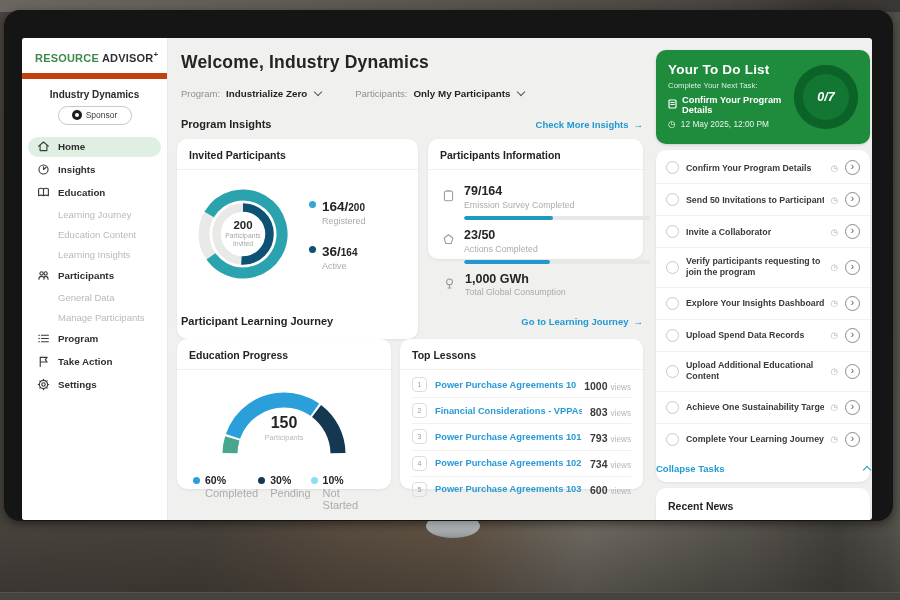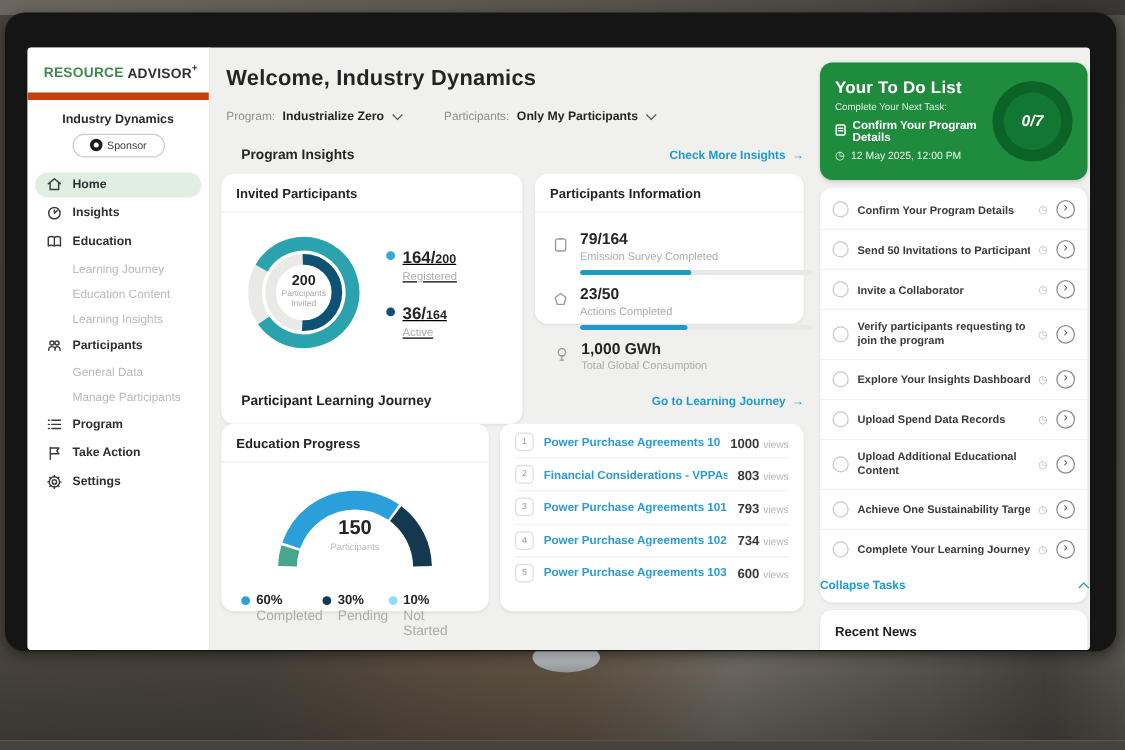--- a/index.html
+++ b/index.html
@@ -44,32 +44,32 @@
   
   .main{position:absolute;left:146px;top:0;width:486px;height:100%;}
   .welcome{position:absolute;left:13px;top:14px;font-size:17.5px;font-weight:bold;color:#242424;letter-spacing:.2px;}
   .filters{position:absolute;left:13px;top:50px;display:flex;gap:34px;align-items:center;}
   .fgroup{display:flex;align-items:center;gap:6px;}
   .flabel{font-size:9.5px;color:#8f8f8d;}
   .fvalue{font-size:9.8px;font-weight:bold;color:#242424;}
   .chev{display:inline-block;width:5px;height:5px;border-right:1.4px solid #555;border-bottom:1.4px solid #555;transform:rotate(45deg);margin-left:2px;margin-top:-3px;}
   .chev.up{transform:rotate(225deg);margin-top:3px;border-color:#1e9ad2;}
   .secrow{position:absolute;left:13px;width:462px;display:flex;justify-content:space-between;align-items:center;}
-  .sec-h{font-size:11px;font-weight:bold;color:#242424;margin-left:12px;}
+  .sec-h{font-size:11px;font-weight:bold;color:#242424;}
   .sec-link{font-size:9.5px;font-weight:bold;color:#1e9ad2;cursor:pointer;display:flex;gap:5px;align-items:center;}
   .card{position:absolute;background:#fff;border-radius:10px;box-shadow:0 1px 3px rgba(0,0,0,.07);}
   .card-h{padding:10px 12px 8px;font-size:10.5px;font-weight:bold;color:#242424;border-bottom:1px solid #efefed;}
   
   .inv-body{display:flex;align-items:center;padding:8px 10px;}
   .donut-wrap{position:relative;width:112px;height:112px;}
   .donut-center{position:absolute;left:50%;top:50%;transform:translate(-50%,-50%);text-align:center;width:54px;}
   .donut-center .v{font-size:11.5px;font-weight:bold;color:#242424;}
   .donut-center .l{font-size:6.8px;color:#a7a7a5;line-height:1.25;margin-top:1px;}
   .legend-col{display:flex;flex-direction:column;gap:16px;margin-left:10px;}
-  .leg-item{display:flex;gap:6px;align-items:flex-start;text-decoration:underline;}
+  .leg-item{display:flex;gap:6px;align-items:flex-start;}
   .dot{width:7px;height:7px;border-radius:50%;margin-top:4px;flex:0 0 7px;}
   .leg-big{font-size:13.5px;font-weight:bold;color:#242424;}
   .leg-small{font-size:10px;font-weight:bold;color:#242424;}
   .leg-lab{font-size:9px;color:#ababa9;margin-top:1px;}
   
   .pi-body{padding:8px 14px 6px;display:flex;flex-direction:column;}
   .stat{display:flex;gap:9px;margin-top:7px;}
   .stat .sic{width:14px;display:flex;justify-content:center;padding-top:4px;}
   .stat .sic svg{stroke:#9a9a98;fill:none;stroke-width:1.3;stroke-linecap:round;stroke-linejoin:round;}
   .stat .sv{font-size:12.5px;font-weight:bold;color:#242424;line-height:1.1;}
@@ -367,20 +367,21 @@
             <div class="top">
                   <span class="g-dot" style="background: rgb(142, 220, 247);"></span>
                   <span class="gv">10%</span>
                 </div>
             <div class="gl">Not Started</div>
           </div>
         </div>
       </div>
 
       <div class="card" style="left:232px;top:301px;width:243px;height:150px;">
+        <div class="card-h">Top Lessons</div>
         <div class="lessons">
           <div class="lrow">
             <span class="rank">1</span>
             <span class="ltitle">Power Purchase Agreements 101</span>
             <span><span class="lviews">1000</span><span class="lvl">views</span></span>
           </div>
           <div class="lrow">
             <span class="rank">2</span>
             <span class="ltitle">Financial Considerations - VPPAs</span>
             <span><span class="lviews">803</span><span class="lvl">views</span></span>

